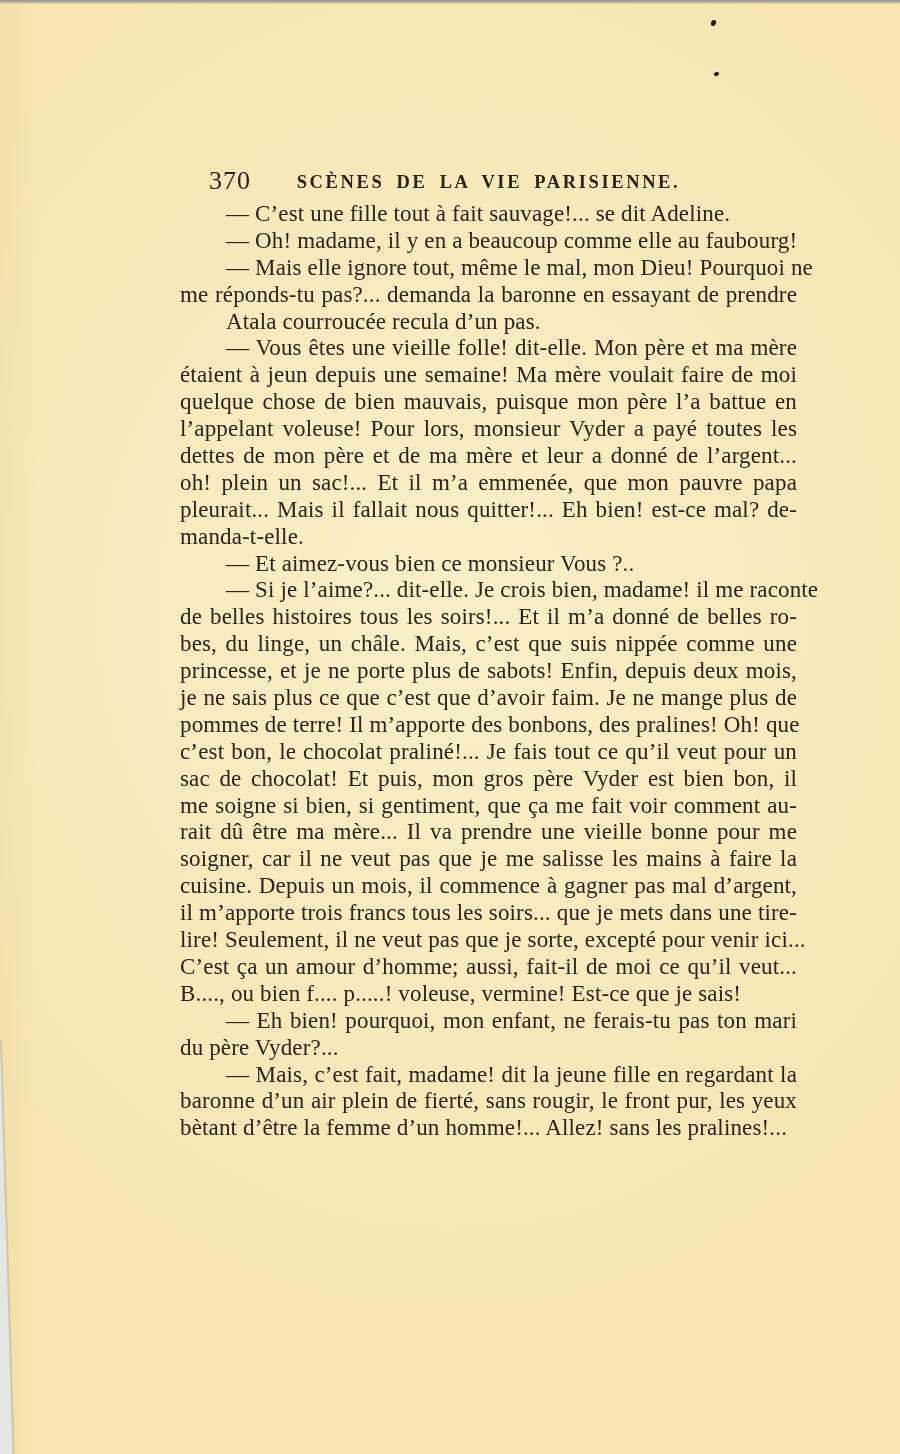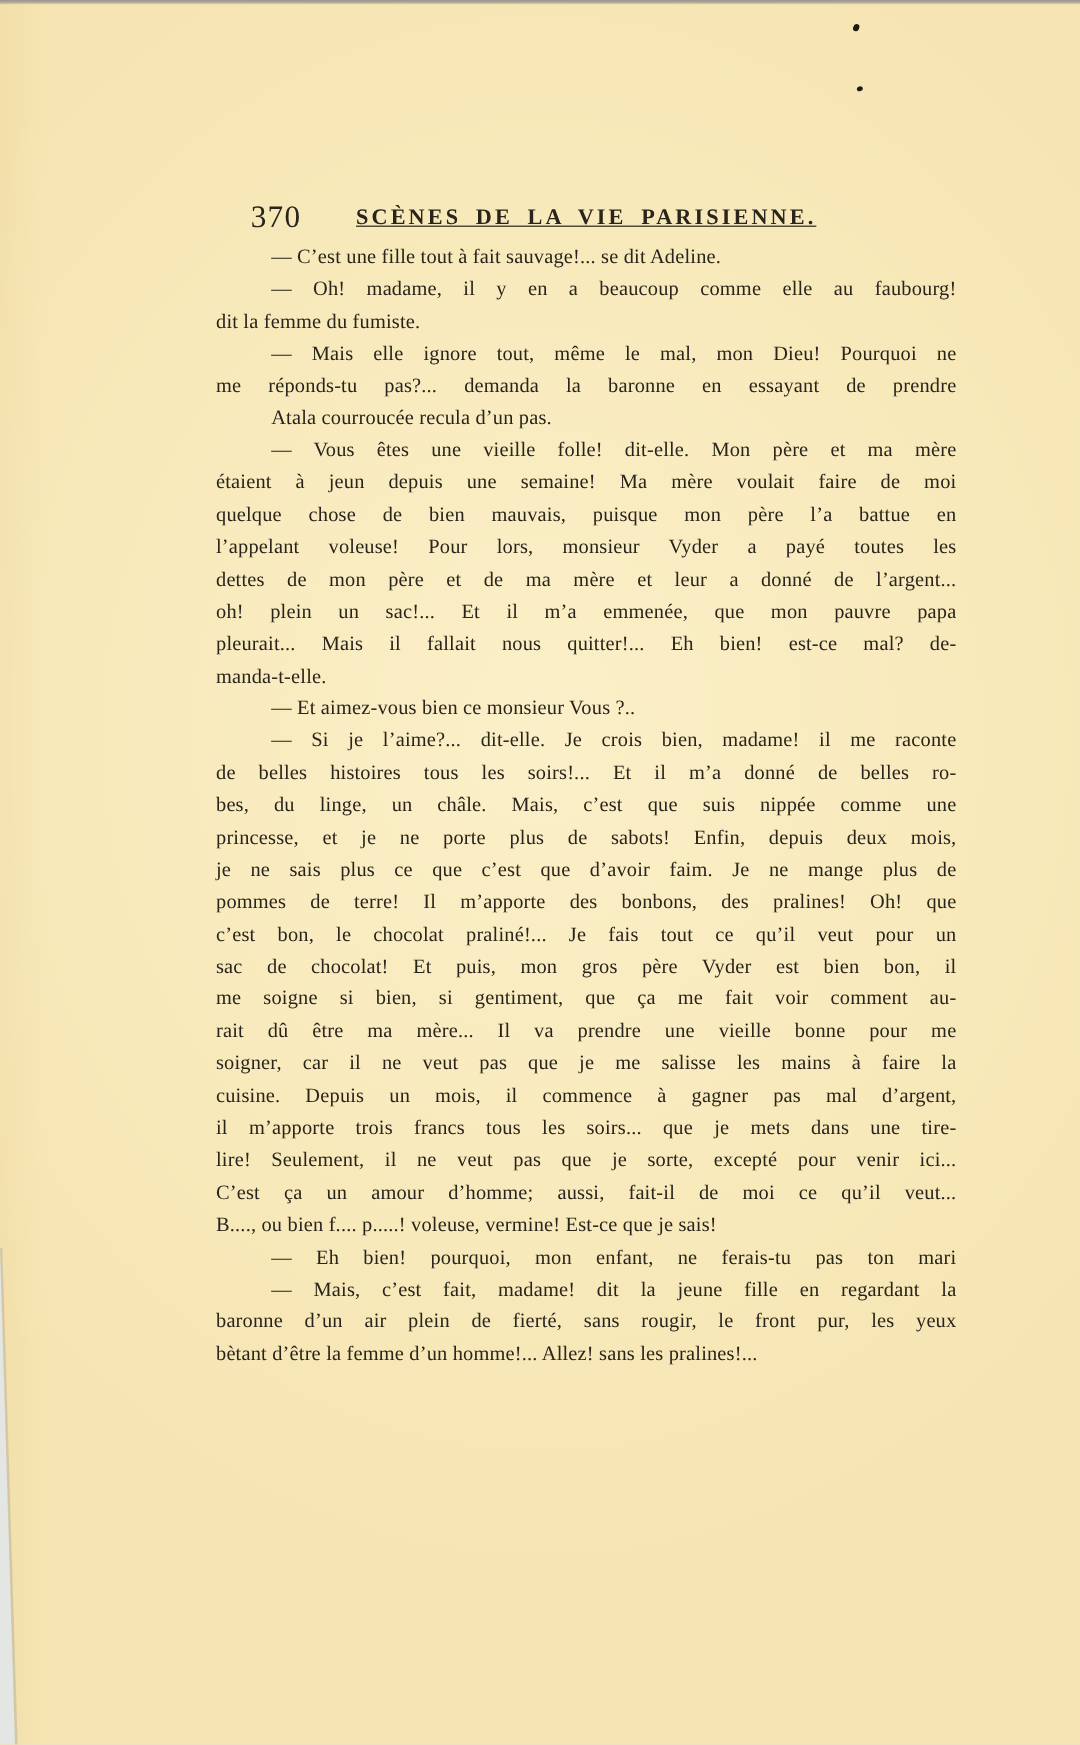--- a/index.html
+++ b/index.html
@@ -42,26 +42,26 @@
     position:absolute;background:#1d1a14;border-radius:60% 50% 55% 50%;
   }
   
   #page-number{
     position:absolute;left:209px;top:166px;
     font-size:26px;color:var(--ink,#29241c);letter-spacing:1px;
   }
   #running-header{
     position:absolute;left:180px;top:172px;width:617px;
     text-align:center;font-size:18.5px;font-weight:600;
-    letter-spacing:2.6px;word-spacing:5px;color:var(--ink,#29241c);text-decoration:underline;
+    letter-spacing:2.6px;word-spacing:5px;color:var(--ink,#29241c);
   }
   
   #body-text{
     position:absolute;left:180px;top:201px;width:617px;
-    font-size:17px;line-height:26.9px;color:var(--ink,#29241c);
+    font-size:23px;line-height:26.9px;color:var(--ink,#29241c);
     letter-spacing:.15px;
   }
   .line{
     text-align:justify;text-align-last:justify;
     height:26.9px;white-space:nowrap;
   }
   .line.last{text-align-last:left;}
   .line.indent{padding-left:46px;}
 </style>
 </head>
@@ -72,21 +72,20 @@
   <div id="top-edge"></div>
   <div id="left-edge-wedge"></div>
   <div id="left-edge-line"></div>
 
   <div id="page-number">370</div>
   <div id="running-header">SCÈNES DE LA VIE PARISIENNE.</div>
 
   <div id="body-text">
       <div class="line indent last">— C’est une fille tout à fait sauvage!... se dit Adeline.</div>
       <div class="line indent">— Oh! madame, il y en a beaucoup comme elle au faubourg!</div>
-      <div class="line last">dit la femme du fumiste.</div>
       <div class="line indent">— Mais elle ignore tout, même le mal, mon Dieu! Pourquoi ne</div>
       <div class="line">me réponds-tu pas?... demanda la baronne en essayant de prendre</div>
       <div class="line indent last">Atala courroucée recula d’un pas.</div>
       <div class="line indent">— Vous êtes une vieille folle! dit-elle. Mon père et ma mère</div>
       <div class="line">étaient à jeun depuis une semaine! Ma mère voulait faire de moi</div>
       <div class="line">quelque chose de bien mauvais, puisque mon père l’a battue en</div>
       <div class="line">l’appelant voleuse! Pour lors, monsieur Vyder a payé toutes les</div>
       <div class="line">dettes de mon père et de ma mère et leur a donné de l’argent...</div>
       <div class="line">oh! plein un sac!... Et il m’a emmenée, que mon pauvre papa</div>
       <div class="line">pleurait... Mais il fallait nous quitter!... Eh bien! est-ce mal? de-</div>
@@ -102,20 +101,21 @@
       <div class="line">sac de chocolat! Et puis, mon gros père Vyder est bien bon, il</div>
       <div class="line">me soigne si bien, si gentiment, que ça me fait voir comment au-</div>
       <div class="line">rait dû être ma mère... Il va prendre une vieille bonne pour me</div>
       <div class="line">soigner, car il ne veut pas que je me salisse les mains à faire la</div>
       <div class="line">cuisine. Depuis un mois, il commence à gagner pas mal d’argent,</div>
       <div class="line">il m’apporte trois francs tous les soirs... que je mets dans une tire-</div>
       <div class="line">lire! Seulement, il ne veut pas que je sorte, excepté pour venir ici...</div>
       <div class="line">C’est ça un amour d’homme; aussi, fait-il de moi ce qu’il veut...</div>
       <div class="line last">B...., ou bien f.... p.....! voleuse, vermine! Est-ce que je sais!</div>
       <div class="line indent">— Eh bien! pourquoi, mon enfant, ne ferais-tu pas ton mari</div>
+      <div class="line last">du père Vyder?...</div>
       <div class="line indent">— Mais, c’est fait, madame! dit la jeune fille en regardant la</div>
       <div class="line">baronne d’un air plein de fierté, sans rougir, le front pur, les yeux</div>
       <div class="line last">bètant d’être la femme d’un homme!... Allez! sans les pralines!...</div>
     </div>
 
   <div id="specks">
       <div class="speck" style="left: 711px; top: 20px; width: 5px; height: 6px; transform: rotate(20deg);"></div>
       <div class="speck" style="left: 714px; top: 72px; width: 5px; height: 4px; transform: rotate(-15deg);"></div>
     </div>
 </div>

